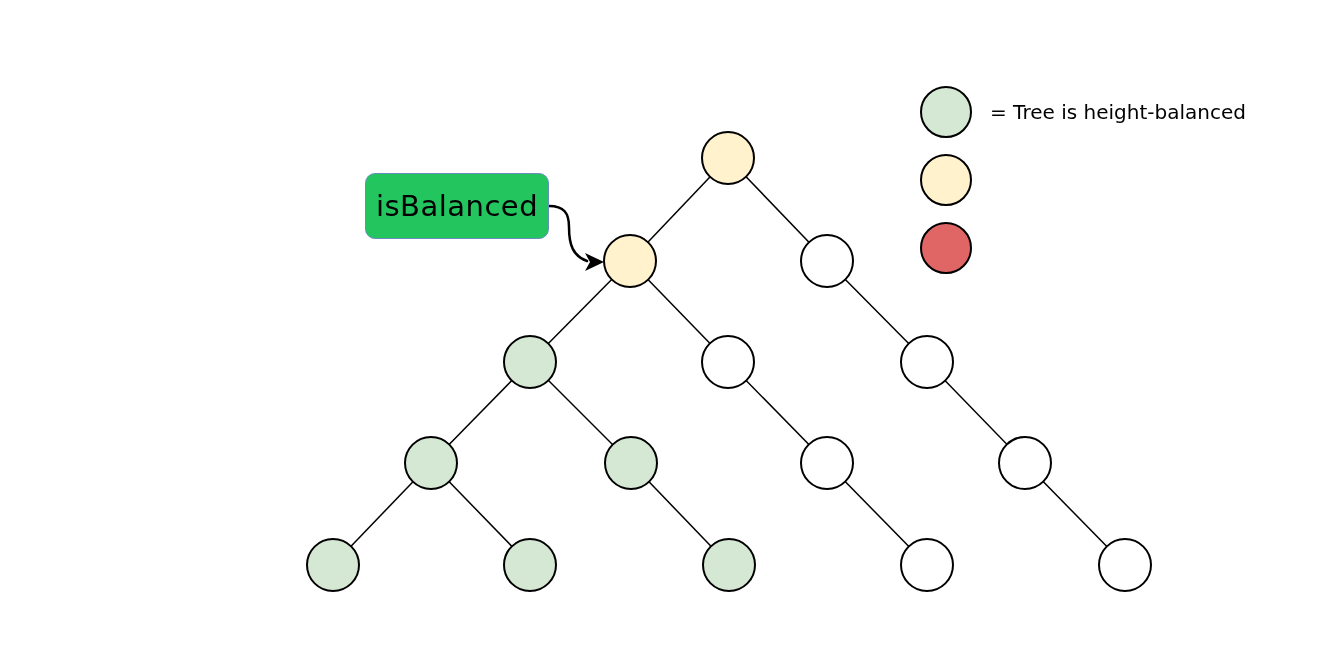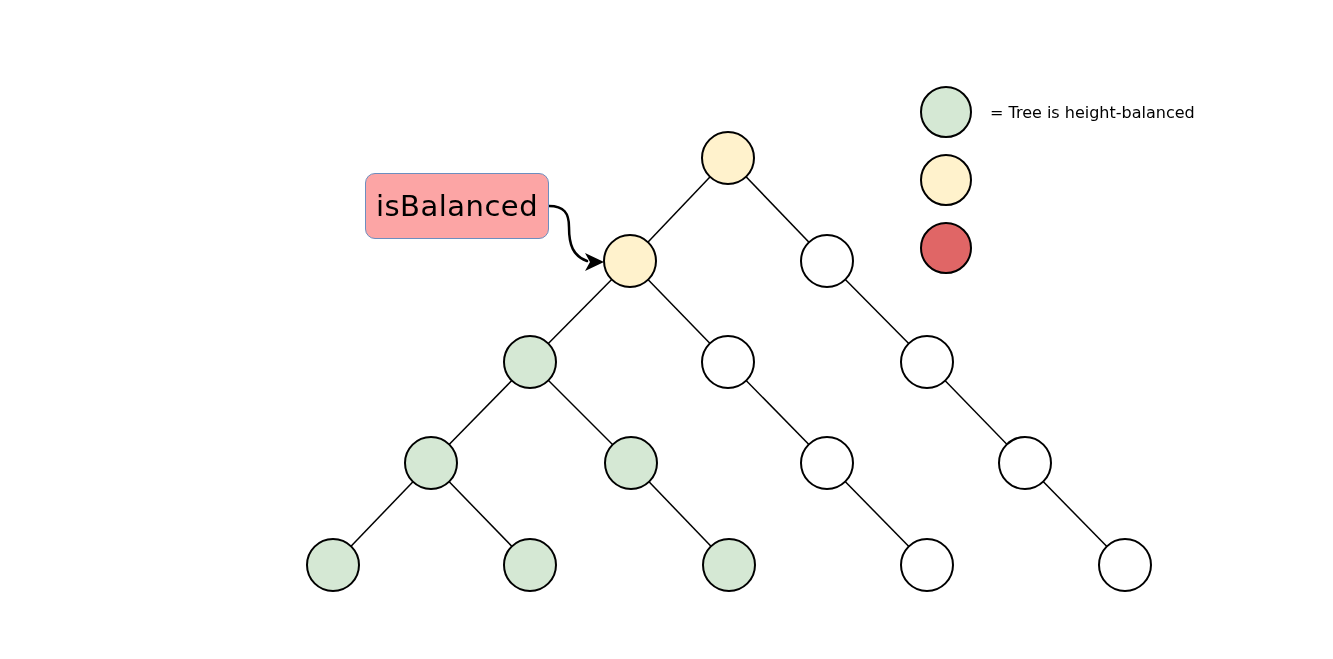--- a/index.html
+++ b/index.html
@@ -46,21 +46,21 @@
     align-items: center;
   }
   .legend-swatch {
     box-sizing: border-box;
     border-radius: 50%;
     border: 2px solid #000000;
     flex: 0 0 auto;
   }
   .legend-label {
     margin-left: 18px;
-    font-size: 16px;
+    font-size: 20px;
     color: #000000;
     white-space: nowrap;
   }
   .legend-label b { font-weight: bold; }
 </style>
 </head>
 <body>
 
 <div class="stage">
   <svg id="tree-svg" width="1333" height="659" viewBox="0 0 1333 659">
@@ -90,21 +90,21 @@
       <circle cx="1025" cy="463" r="26" fill="#ffffff" stroke="#000000" stroke-width="2"></circle>
       <circle cx="333" cy="565" r="26" fill="#d5e8d4" stroke="#000000" stroke-width="2"></circle>
       <circle cx="530" cy="565" r="26" fill="#d5e8d4" stroke="#000000" stroke-width="2"></circle>
       <circle cx="729" cy="565" r="26" fill="#d5e8d4" stroke="#000000" stroke-width="2"></circle>
       <circle cx="927" cy="565" r="26" fill="#ffffff" stroke="#000000" stroke-width="2"></circle>
       <circle cx="1125" cy="565" r="26" fill="#ffffff" stroke="#000000" stroke-width="2"></circle>
       <path d="M 549 206 C 564 206 569 213 569 227 C 569 245 573 256 587 261" fill="none" stroke="#000000" stroke-width="2.5" stroke-linecap="round"></path>
       <path d="M 604 262 L 585 253 L 590 262 L 585 271 Z" fill="#000000"></path>
     </svg>
 
-  <div class="callout" id="callout-box" style="left: 365px; top: 173px; width: 184px; height: 66px; background: #fca5a5; border-color: rgb(108, 142, 191);">
+  <div class="callout" id="callout-box" style="left: 365px; top: 173px; width: 184px; height: 66px; background: #22c55e; border-color: rgb(108, 142, 191);">
     <span>isBalanced</span>
   </div>
 
   <div class="legend" id="legend">
       <div class="legend-row" style="top: 86px;">
         <div class="legend-swatch" style="width: 52px; height: 52px; background: rgb(213, 232, 212);"></div>
         <span class="legend-label"><span>= Tree is height-balanced</span></span>
       </div>
       <div class="legend-row" style="top: 154px;">
         <div class="legend-swatch" style="width: 52px; height: 52px; background: rgb(255, 242, 204);"></div>

